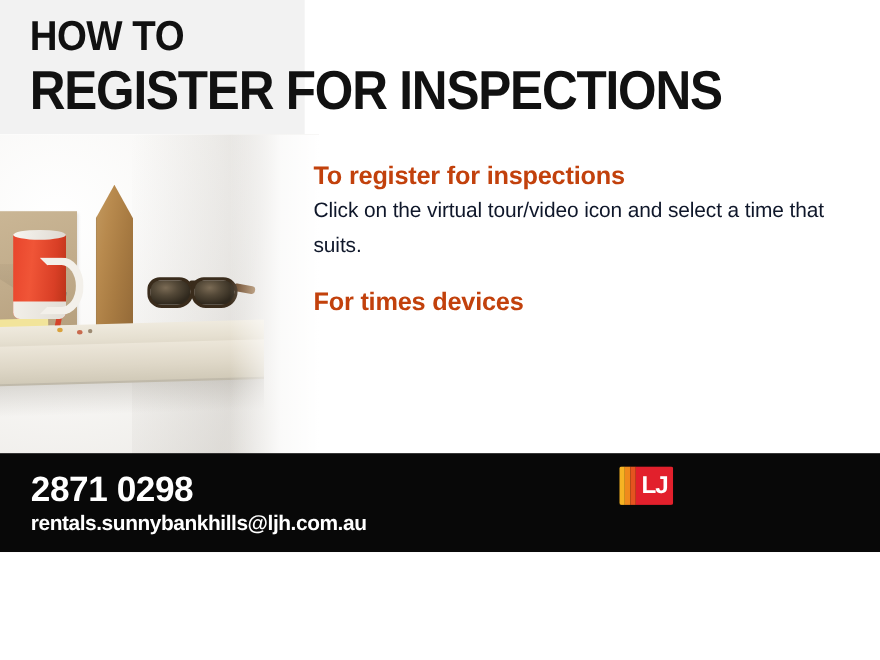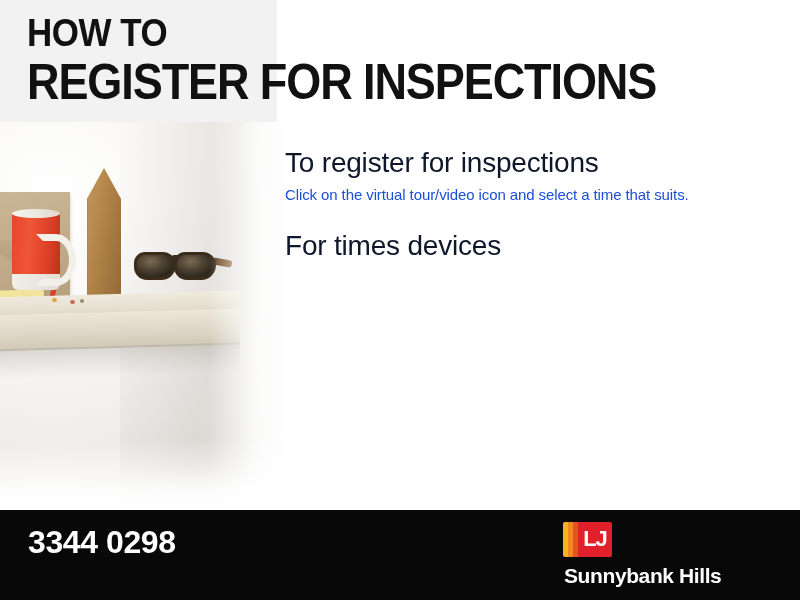--- a/index.html
+++ b/index.html
@@ -8,21 +8,21 @@
     background: #ffffff;
   }
   body {
     font-family: "Liberation Sans", sans-serif;
     -webkit-font-smoothing: antialiased;
   }
 
   #poster {
     position: relative;
     width: 800px;
-    height: 600px;
+    height: 502px;
     overflow: hidden;
     background: #ffffff;
   }
 
   
   .gray-panel {
     position: absolute;
     left: 0;
     top: 0;
     width: 277px;
@@ -277,30 +277,30 @@
     position: absolute;
     left: 285px;
     top: 145px;
     width: 500px;
     z-index: 5;
   }
   .block { margin-bottom: 20px; }
   .block:last-child { margin-bottom: 0; }
   .block h2 {
     margin: 0 0 2px 0;
-    font-size: 28px;
-    font-weight: 400;
-    color: #0f172a;
+    font-size: 23px;
+    font-weight: 700;
+    color: #c2410c;
     letter-spacing: -0.2px;
     line-height: 1.25;
   }
   .block p {
     margin: 0;
-    font-size: 15px;
-    color: #1d4ed8;
+    font-size: 19px;
+    color: #0f172a;
     line-height: 1.46;
     letter-spacing: -0.1px;
   }
   .block.first p { line-height: 1.7; }
 
   
   .footer {
     position: absolute;
     left: 0;
     bottom: 0;
@@ -449,30 +449,30 @@
     <div class="block">
     </div>
 
     <div class="block">
       <h2>For times devices</h2>
     </div>
 
   </div>
 
   <div class="footer">
-    <div class="footer-phone">3344 0298</div>
+    <div class="footer-phone">2871 0298</div>
+    <div class="footer-email">rentals.sunnybankhills@ljh.com.au</div>
 
     <div class="brand">
       <div class="brand-row">
         <div class="logo-mark">
           <div class="bar b1"></div>
           <div class="bar b2"></div>
           <div class="bar b3"></div>
           <div class="bar b4">
             <div class="logo-lj">LJ</div>
           </div>
         </div>
       </div>
-      <div class="brand-office">Sunnybank Hills</div>
     </div>
   </div>
 
 </div>
 
 </body></html>

